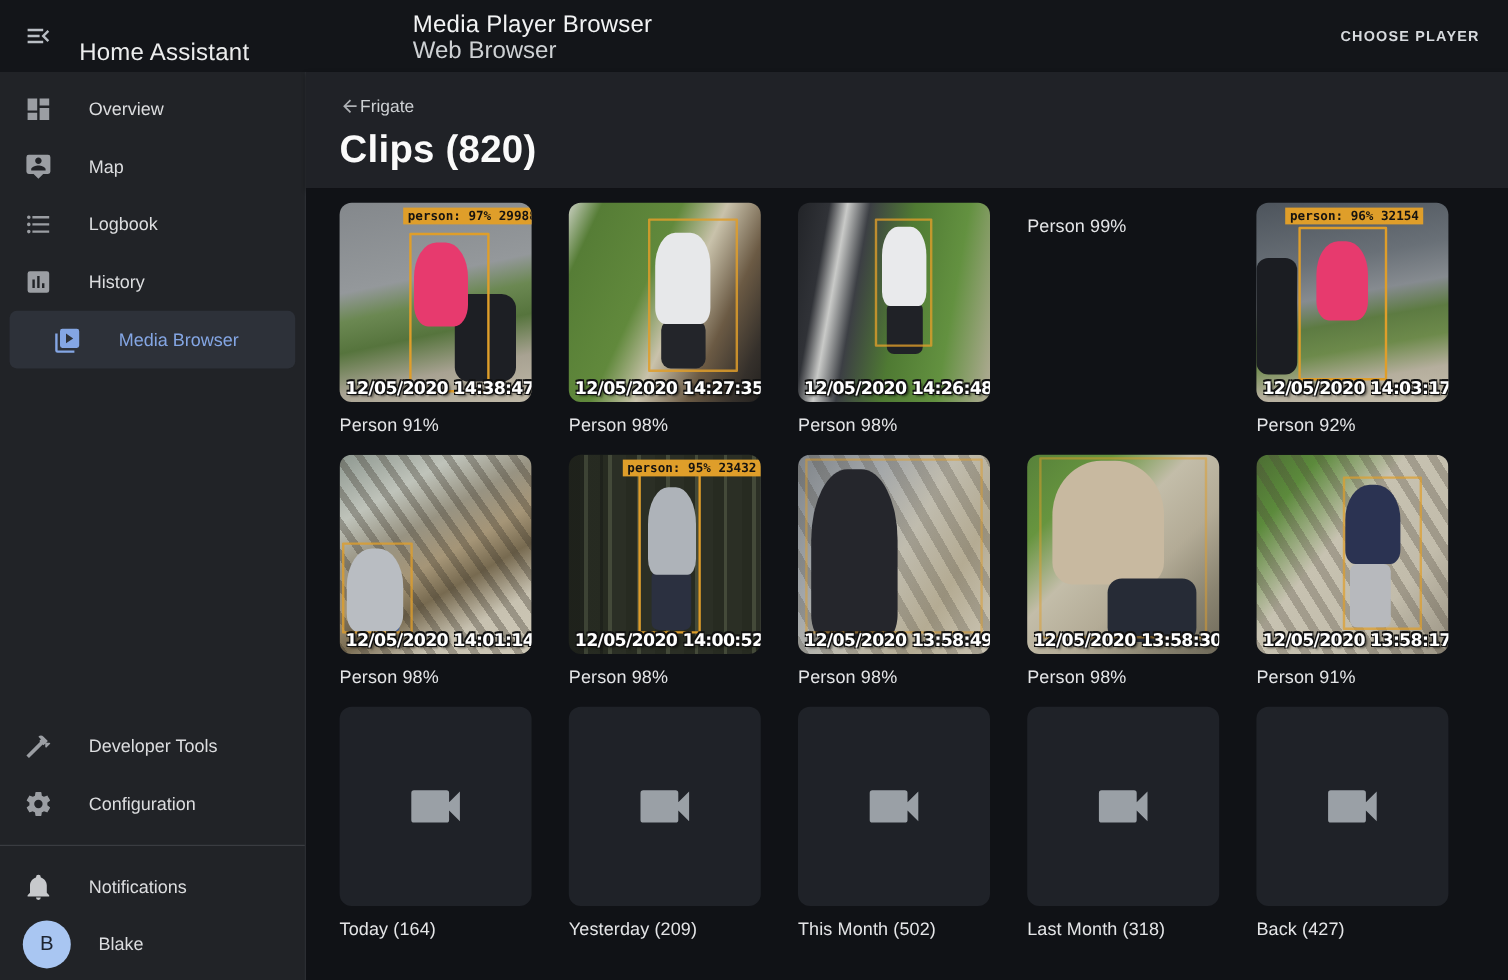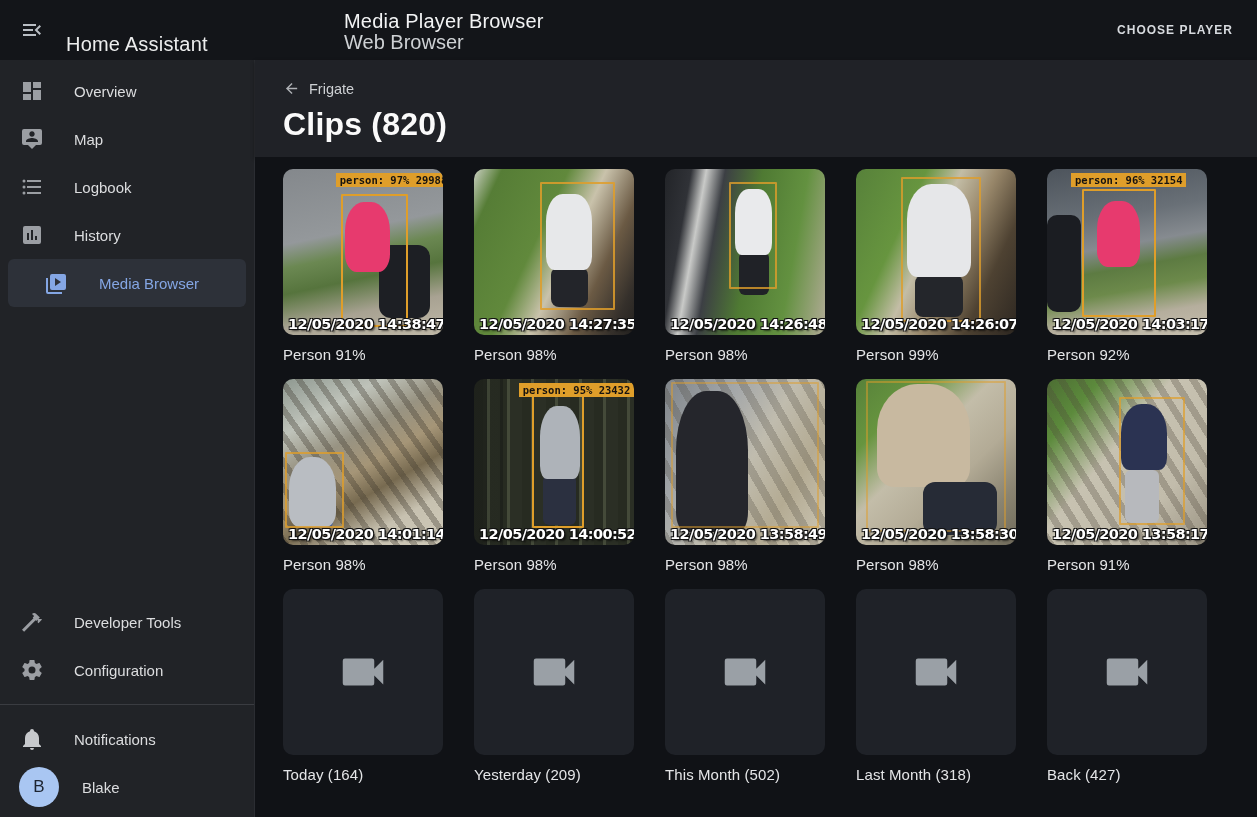--- a/index.html
+++ b/index.html
@@ -42,21 +42,21 @@
   .avatar { width:40px; height:40px; border-radius:50%; background:#a9c6f2; color:#1d2430;
     font-size:17px; font-weight:500; display:flex; align-items:center; justify-content:center;
     margin-left:11px; flex:0 0 40px; }
   .side-item.profile .lbl { margin-left:23px; }
   .side-bottom-pad { height:6px; }
 
   
   .content { flex:1; display:flex; flex-direction:column; min-width:0; }
   .content-header { background:#202227; padding:20px 28px 14px 28px; flex:0 0 auto;
     box-shadow:0 2px 4px rgba(0,0,0,.45); }
-  .breadcrumb { display:flex; align-items:center; gap:9px; cursor:pointer; color:#cdd0d3; width:max-content; }
+  .breadcrumb { display:flex; align-items:center; cursor:pointer; color:#cdd0d3; width:max-content; }
   .breadcrumb svg { width:17px; height:17px; fill:#aeb1b5; }
   .breadcrumb span { font-size:14.5px; }
   .content-title { font-size:32px; font-weight:700; color:#fafafa; margin-top:9px; letter-spacing:.2px; }
   .content-body { flex:1; background:#101216; overflow:hidden; padding:12px 22px 0 28px; }
 
   .grid { display:grid; grid-template-columns:repeat(5,170px); column-gap:21px; row-gap:0; }
   .cell { margin-bottom:16px; cursor:pointer; }
   .thumb { position:relative; width:160px; height:166px; border-radius:10px; overflow:hidden; background:#1f2127; }
   .caption { margin-top:11px; font-size:15px; color:#e4e5e7; letter-spacing:.1px; }
 
@@ -273,27 +273,20 @@
               <div class="fig2"></div>
                 <div class="fig"></div>
               <div class="bbox"></div>
 
               <div class="ts">12/05/2020 14:26:48</div>
             </div>
             <div class="caption">Person 98%</div>
           </div>
 
           <div class="cell">
-            <div class="thumb s4">
-              <div class="fig2"></div>
-                <div class="fig"></div>
-              <div class="bbox"></div>
-
-              <div class="ts">12/05/2020 14:26:07</div>
-            </div>
             <div class="caption">Person 99%</div>
           </div>
 
           <div class="cell">
             <div class="thumb s5">
               <div class="fig2"></div>
                 <div class="fig"></div>
               <div class="bbox"></div>
               <div class="tag">person: 96% 32154</div>
               <div class="ts">12/05/2020 14:03:17</div>

